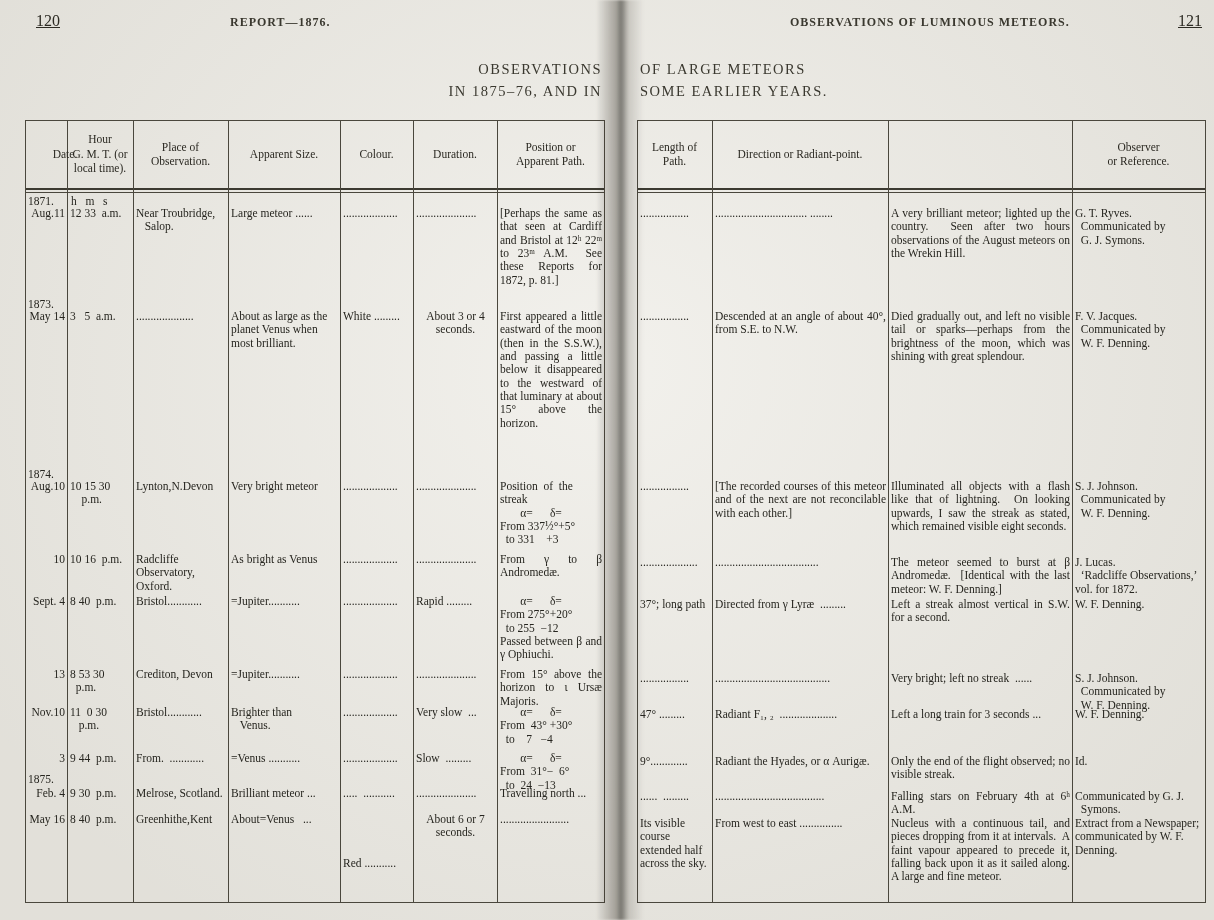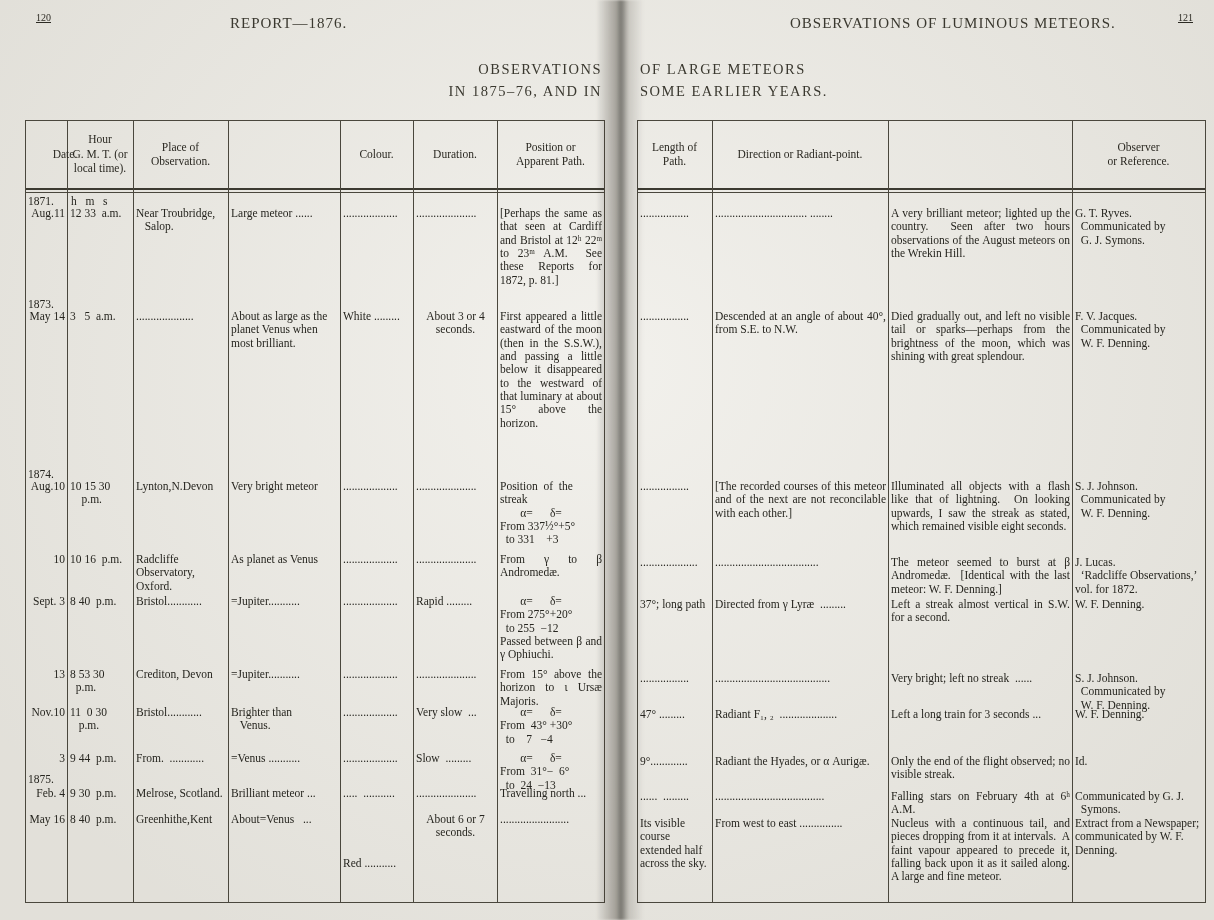--- a/index.html
+++ b/index.html
@@ -1,21 +1,21 @@
 <!DOCTYPE html>
 <html><head>
 <meta charset="utf-8">
 <style>
   html,body{margin:0;padding:0;}
   body{background:#d8d6cf;font-family:"Liberation Serif","DejaVu Serif",serif;}
   #page{position:relative;width:1214px;height:920px;background:#ebe9e2;overflow:hidden;
         background-image:radial-gradient(ellipse at 50% 40%, rgba(255,255,255,0.35), rgba(0,0,0,0.04) 85%);}
   .txt{position:absolute;color:#26251f;}
-  .runhead{font-size:15px;letter-spacing:1px;color:#3a382f;}
-  .pagenum{font-size:10px;color:#2c2a23;text-decoration:underline;}
+  .runhead{font-size:12px;letter-spacing:1px;color:#3a382f;font-weight:bold;}
+  .pagenum{font-size:16px;color:#2c2a23;text-decoration:underline;}
   .maintitle{font-size:14.5px;letter-spacing:1.5px;color:#3a382f;line-height:1.55;white-space:pre-line;}
   .vline{position:absolute;width:1px;background:#4a473d;}
   .hline{position:absolute;height:1px;background:#4a473d;}
   .hline.thick{height:2px;background:#3c3a31;}
   .hdr{position:absolute;display:flex;align-items:center;justify-content:center;text-align:center;
        font-size:11.5px;line-height:1.25;color:#2b2922;white-space:pre-line;}
   .cell{position:absolute;font-size:11.5px;line-height:1.16;color:#26251f;white-space:pre-wrap;overflow:hidden;}
   .c-date{left:27px;width:38px;text-align:right;}
   .c-hour{left:70px;width:61px;}
   .c-place{left:136px;width:90px;}
@@ -60,20 +60,21 @@
   <div class="vline" style="left:413px;top:120px;height:783px;"></div>
   <div class="vline" style="left:497px;top:120px;height:783px;"></div>
   <div class="vline" style="left:604px;top:120px;height:783px;"></div>
 
   <div class="hdr" style="left:25px;top:121px;width:42px;height:66px;padding-left:19px;">Date.</div>
   <div class="hdr" style="left:67px;top:121px;width:66px;height:66px;">Hour
 G. M. T. (or
 local time).</div>
   <div class="hdr" style="left:133px;top:121px;width:95px;height:66px;">Place of
 Observation.</div>
+  <div class="hdr" style="left:228px;top:121px;width:112px;height:66px;">Apparent Size.</div>
   <div class="hdr" style="left:340px;top:121px;width:73px;height:66px;">Colour.</div>
   <div class="hdr" style="left:413px;top:121px;width:84px;height:66px;">Duration.</div>
   <div class="hdr" style="left:497px;top:121px;width:107px;height:66px;">Position or
 Apparent Path.</div>
 
   <div class="year" style="top:195px;">1871.</div>
   <div class="cell" style="left:71px;top:195px;width:58px;">h   m   s</div>
   <div class="year" style="top:298px;">1873.</div>
   <div class="year" style="top:468px;">1874.</div>
   <div class="year" style="top:773px;">1875.</div>
@@ -105,26 +106,26 @@
   <div class="cell c-dur" style="top:480px;">.....................</div>
   <div class="cell c-pos" style="top:480px;">Position  of  the
 streak
        α=      δ=
 From 337½°+5°
   to 331    +3</div>
 
   <div class="cell c-date" style="top:553px;">10</div>
   <div class="cell c-hour" style="top:553px;">10 16  p.m.</div>
   <div class="cell c-place" style="top:553px;">Radcliffe Observatory, Oxford.</div>
-  <div class="cell c-size" style="top:553px;">As planet as Venus</div>
+  <div class="cell c-size" style="top:553px;">As bright as Venus</div>
   <div class="cell c-col" style="top:553px;">...................</div>
   <div class="cell c-dur" style="top:553px;">.....................</div>
   <div class="cell c-pos" style="top:553px;">From γ to β Andromedæ.</div>
 
-  <div class="cell c-date" style="top:595px;">Sept. 3</div>
+  <div class="cell c-date" style="top:595px;">Sept. 4</div>
   <div class="cell c-hour" style="top:595px;">8 40  p.m.</div>
   <div class="cell c-place" style="top:595px;">Bristol............</div>
   <div class="cell c-size" style="top:595px;">=Jupiter...........</div>
   <div class="cell c-col" style="top:595px;">...................</div>
   <div class="cell c-dur" style="top:595px;">Rapid .........</div>
   <div class="cell c-pos" style="top:595px;">       α=      δ=
 From 275°+20°
   to 255  −12
 Passed between β and γ Ophiuchi.</div>
 

